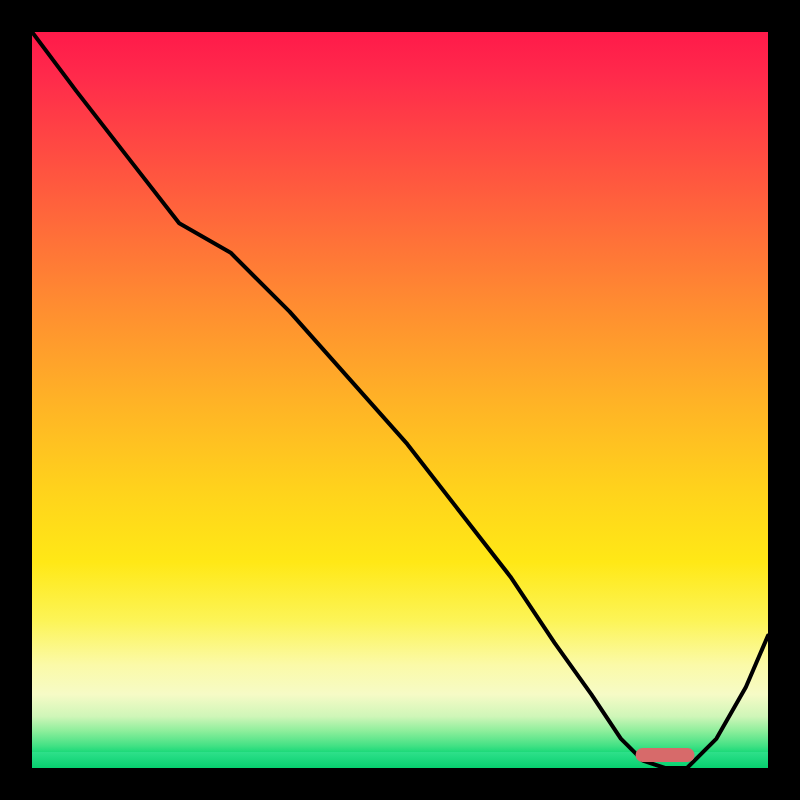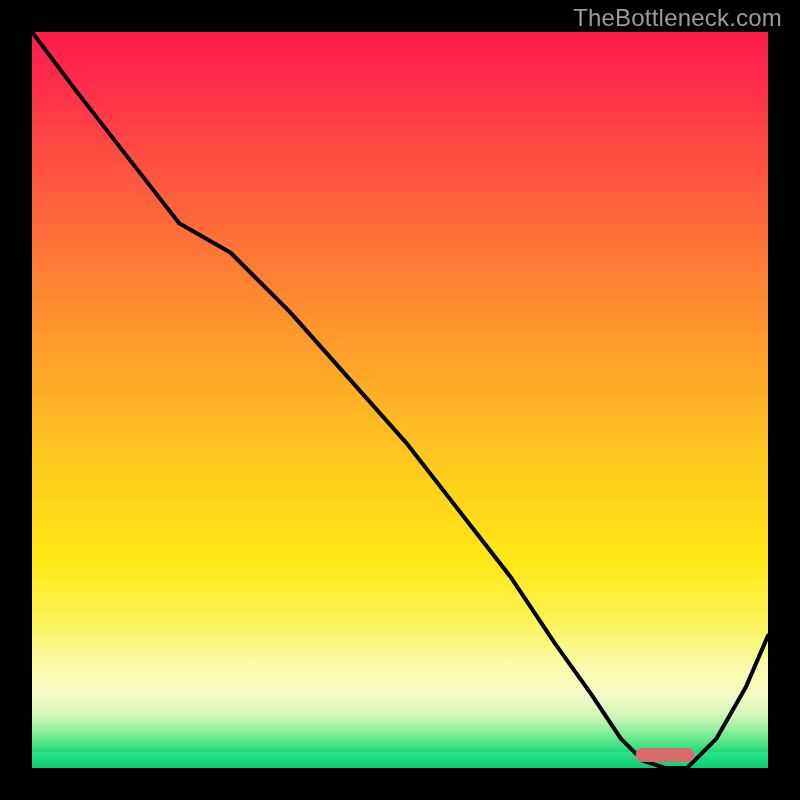--- a/index.html
+++ b/index.html
@@ -74,21 +74,20 @@
     background: #d76a6a;
     bottom: 6px;
     transform: translateX(-50%);
   }
 </style>
 </head>
 <body>
 
 <div class="frame">
 
-  <div class="watermark">TheBottleneck.com</div>
 
   <div class="plot-area">
     <div class="green-strip"></div>
 
     <svg class="curve" viewBox="0 0 100 100" preserveAspectRatio="none">
       <path fill="none" stroke-width="0.55" stroke-linecap="round" stroke-linejoin="round" d="M0.00 0.00 L6.00 8.00 L13.00 17.00 L20.00 26.00 L27.00 30.00 L35.00 38.00 L43.00 47.00 L51.00 56.00 L58.00 65.00 L65.00 74.00 L71.00 83.00 L76.00 90.00 L80.00 96.00 L83.00 99.00 L86.00 100.00 L89.00 100.00 L93.00 96.00 L97.00 89.00 L100.00 82.00" stroke="#000000"></path>
     </svg>
 
     <div class="marker" style="left: 632.96px; width: 58.88px; background: rgb(215, 106, 106);"></div>
   </div>

